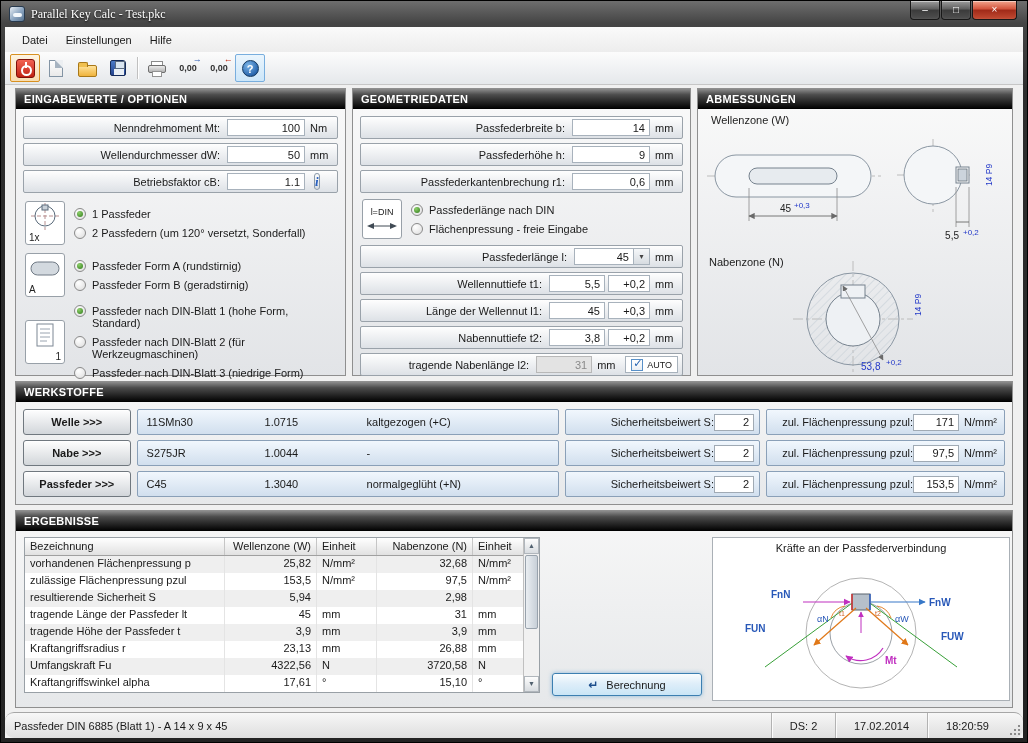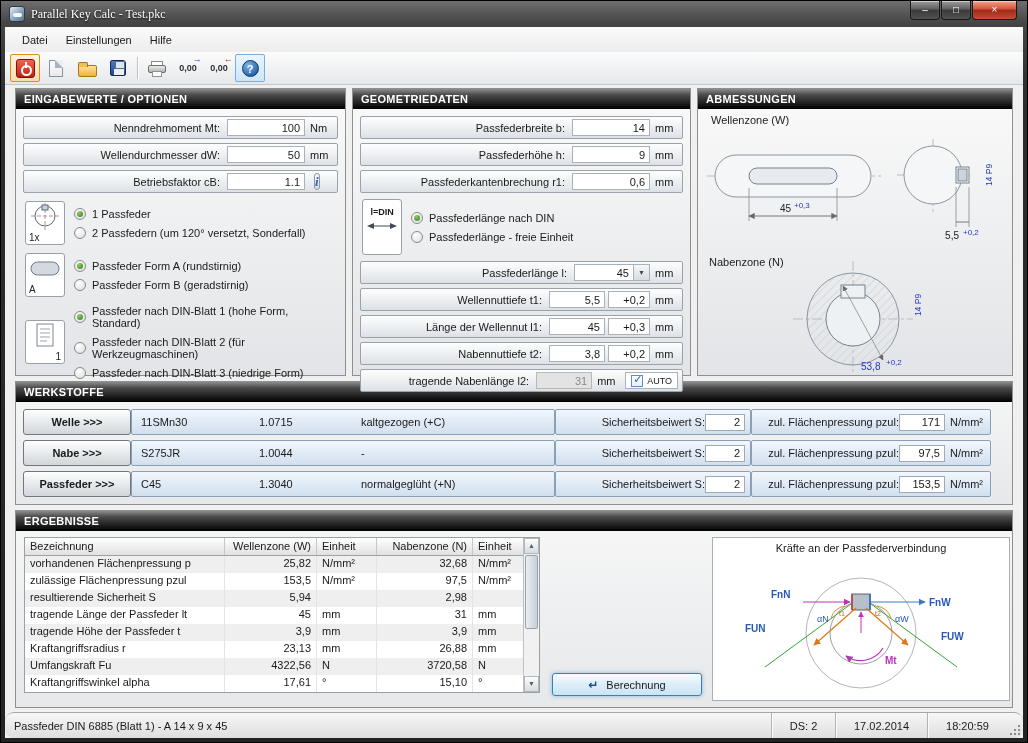--- a/index.html
+++ b/index.html
@@ -103,29 +103,29 @@
 
   
   .opt-group { display:flex; align-items:center; margin:8px 0 0 2px; }
   .icon-box { width:40px; height:44px; border:1px solid #98a0a8; border-radius:3px; background:#fff;
               margin-right:9px; position:relative; flex-shrink:0; }
   .icon-box .tag { position:absolute; bottom:1px; font-size:10px; color:#222; }
   .tag.bl { left:3px; } .tag.br { right:3px; }
   .ltag { display:block; text-align:center; font-size:9px; margin-top:7px; }
   .lm-arrow { display:block; margin:4px auto 0; }
   .opts { display:flex; flex-direction:column; }
-  .opt { display:flex; align-items:center; }
+  .opt { display:flex; align-items:flex-start; }
   .opt + .opt { margin-top:7px; }
   .radio { width:12px; height:12px; border-radius:50%; border:1px solid #8a8a8a; margin-right:6px; flex-shrink:0;
            background:radial-gradient(circle at 35% 30%,#fff,#dcdcdc); position:relative; }
   .radio.sel::after { content:""; position:absolute; inset:2px; border-radius:50%;
                       background:radial-gradient(circle at 35% 30%,#8ed06a,#2f7a1a); }
 
   
-  .mat-row { display:flex; align-items:center; height:26px; margin-bottom:5px; }
+  .mat-row { display:flex; align-items:center; gap:6px; height:26px; margin-bottom:5px; }
   .mat-row:last-child { margin-bottom:0; }
   .mat-btn { width:108px; height:26px; border:1px solid #70787f; border-radius:3px; font-weight:bold;
              background:linear-gradient(#fefefe,#d2d6da); box-shadow:inset 0 1px 0 #fff; text-align:center; line-height:24px; }
   .mat-info { width:424px; height:26px; display:flex; align-items:center; padding:0 9px;
               border:1px solid #8aa0b8; border-radius:2px; background:linear-gradient(#f1f7fd,#d1dfee); }
   .mat-name { width:118px; } .mat-num { width:102px; } .mat-treat { flex:1; }
   .mat-extra { height:26px; display:flex; align-items:center; padding:0 5px;
                border:1px solid #8aa0b8; border-radius:2px; background:linear-gradient(#f1f7fd,#d1dfee); }
   .mat-extra .lbl { flex:1; text-align:right; white-space:nowrap; }
   .mat-extra .val { width:40px; height:17px; background:#fff; border:1px solid #a0aab4; display:flex;
@@ -334,36 +334,36 @@
               <span class="val">9</span>
               <span class="unit">mm</span>
             </div>
             <div class="frow">
               <span class="lbl">Passfederkantenbrechung r1:</span>
               <span class="val">0,6</span>
               <span class="unit">mm</span>
             </div>
 
             <div class="opt-group" style="margin:6px 0 6px 2px;">
-              <div class="icon-box" style="height:56px;font-weight:bold;">
+              <div class="icon-box" style="height:40px;">
                 <span class="ltag">l=DIN</span>
                 <svg class="lm-arrow" width="34" height="10" viewBox="0 0 34 10">
                   <line x1="4" y1="5" x2="30" y2="5" stroke="#414b55"></line>
                   <path d="M2,5 l7,-3 v6 z" fill="#414b55"></path>
                   <path d="M32,5 l-7,-3 v6 z" fill="#414b55"></path>
                 </svg>
               </div>
               <div class="opts">
                 <label class="opt">
                   <span class="radio sel"></span>
                   <span>Passfederlänge nach DIN</span>
                 </label>
                 <label class="opt">
                   <span class="radio"></span>
-                  <span>Passfederlänge - freie Einheit</span>
+                  <span>Flächenpressung - freie Eingabe</span>
                 </label>
               </div>
             </div>
 
             <div class="frow">
               <span class="lbl">Passfederlänge l:</span>
               <span class="combo">
                 <span class="val">45</span>
                 <span class="drop"></span>
               </span>

